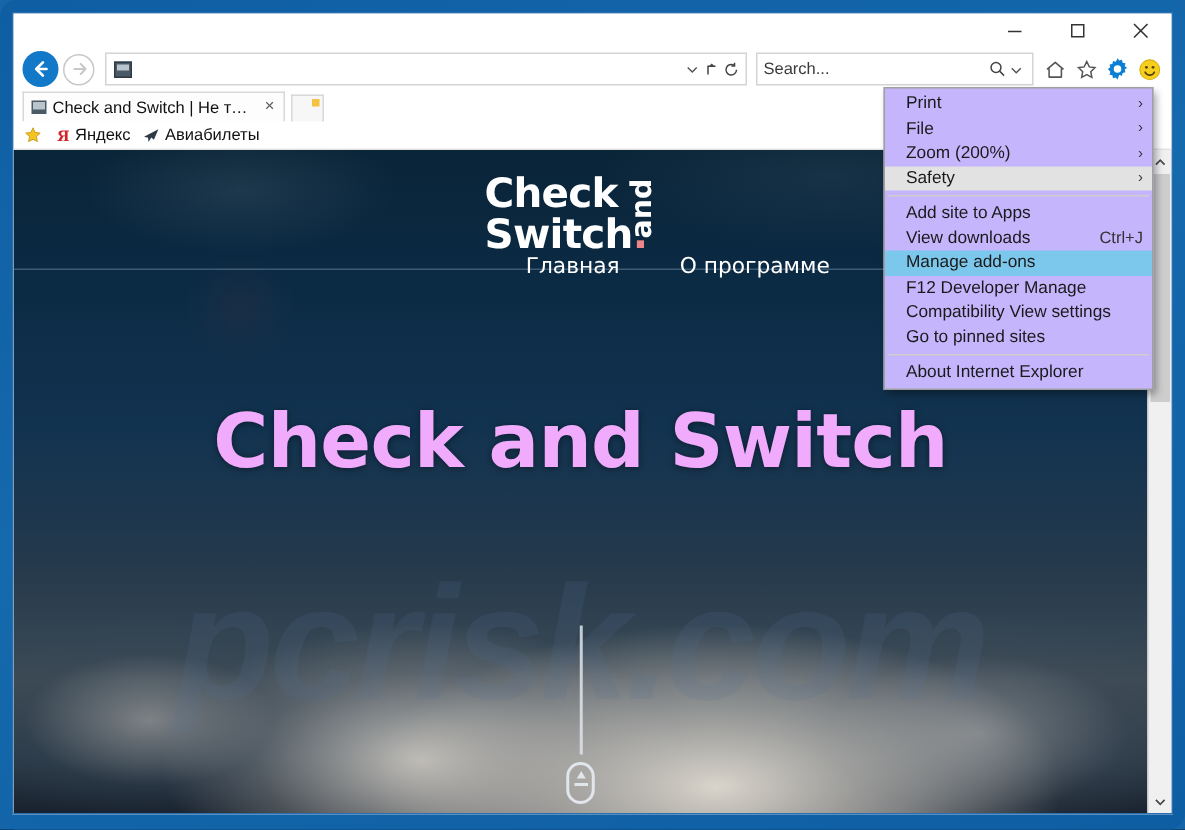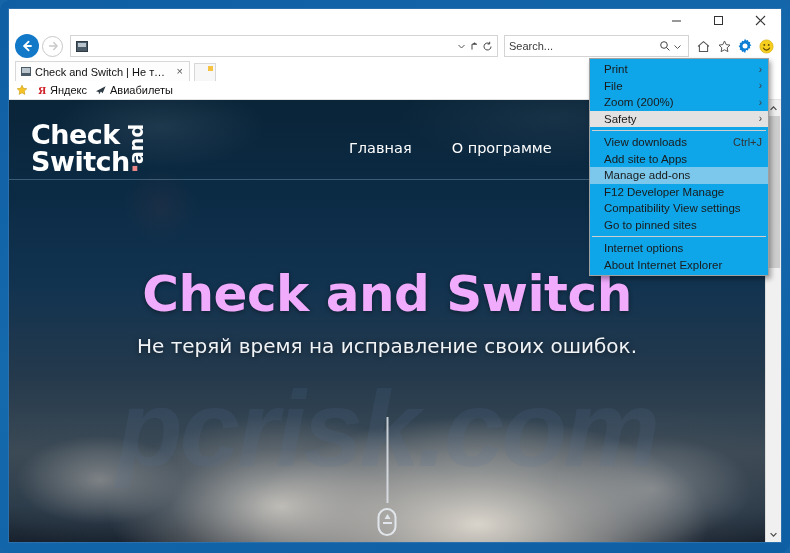--- a/index.html
+++ b/index.html
@@ -271,20 +271,21 @@
 
   
   .site-header {
     position: relative;
     height: 80px;
     display: flex;
     align-items: center;
     padding: 16px 0 0 22px;
     border-bottom: 1px solid rgba(170,195,220,0.32);
     z-index: 3;
+    flex-direction: column;
   }
   .logo {
     position: relative;
     color: #ffffff;
     font-family: "DejaVu Sans", sans-serif;
     font-weight: bold;
     font-size: 27px;
     line-height: 27px;
     letter-spacing: -0.5px;
     width: 150px;
@@ -404,21 +405,21 @@
     background: #cdcdcd;
     cursor: default;
   }
 
   
   .menu {
     position: absolute;
     left: 580px;
     top: 49px;
     width: 180px;
-    background: #0ea5e9;
+    background: #c4b5fd;
     border: 1px solid #a0a0a0;
     box-shadow: 2px 3px 5px rgba(0,0,0,0.35);
     z-index: 50;
     padding: 2px 0;
     font-size: 11.5px;
     color: #1a1a1a;
   }
   .menu-item {
     height: 16.5px;
     display: flex;
@@ -587,21 +588,20 @@
           </div>
           <div class="site-nav">
             <span>Главная</span>
             <span>О программе</span>
             <span>Ин</span>
           </div>
         </div>
 
         <div class="hero">
           <h1>Check and Switch</h1>
-          <p>Не теряй время на исправление своих ошибок.</p>
         </div>
 
         <div class="scroll-hint">
           <div class="scroll-line"></div>
           <div class="mouse-ico"></div>
         </div>
       </div>
 
       <div class="scrollbar">
         <div class="sb-arrow">
@@ -632,41 +632,38 @@
         <div class="menu-item">
           <span class="mi-label">Zoom (200%)</span>
           <span class="mi-arrow">›</span>
         </div>
         <div class="menu-item hover">
           <span class="mi-label">Safety</span>
           <span class="mi-arrow">›</span>
         </div>
         <div class="menu-sep"></div>
         <div class="menu-item">
+          <span class="mi-label">Add site to Apps</span>
+        </div>
+        <div class="menu-item">
           <span class="mi-label">View downloads</span>
           <span class="mi-accel">Ctrl+J</span>
         </div>
-        <div class="menu-item">
-          <span class="mi-label">Add site to Apps</span>
-        </div>
         <div class="menu-item selected">
           <span class="mi-label">Manage add-ons</span>
         </div>
         <div class="menu-item">
           <span class="mi-label">F12 Developer Manage</span>
         </div>
         <div class="menu-item">
           <span class="mi-label">Compatibility View settings</span>
         </div>
         <div class="menu-item">
           <span class="mi-label">Go to pinned sites</span>
         </div>
         <div class="menu-sep"></div>
         <div class="menu-item">
-          <span class="mi-label">Internet options</span>
-        </div>
-        <div class="menu-item">
           <span class="mi-label">About Internet Explorer</span>
         </div>
       </div>
 
   </div>
 </div>
 
 </body></html>

